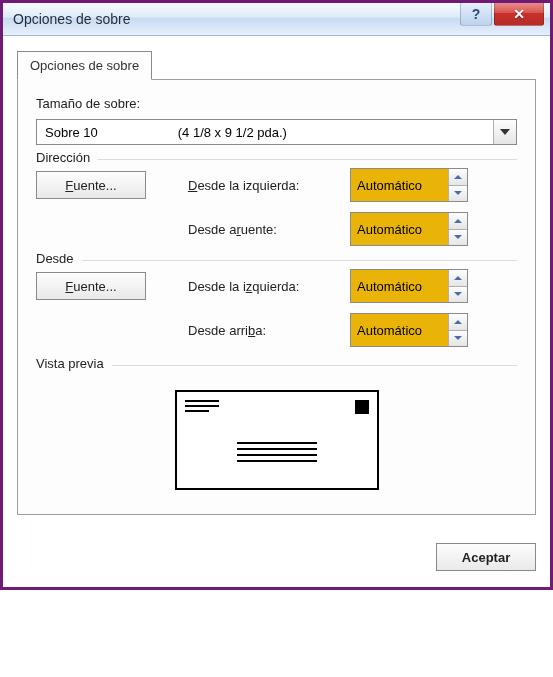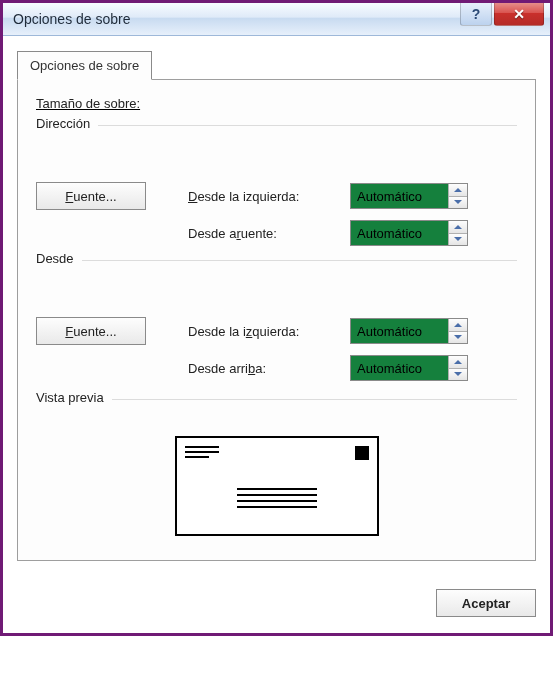--- a/index.html
+++ b/index.html
@@ -95,21 +95,20 @@
     border: 1px solid #9e9e9e;
     padding: 16px 18px 18px 18px;
     background: #fdfdfd;
     position: relative;
     z-index: 1;
   }
   .row {
     display: flex;
     align-items: center;
     margin-bottom: 8px;
-    text-decoration: underline;
   }
   .label {
     color: #222;
   }
   
   .combo {
     display: flex;
     align-items: center;
     border: 1px solid #8a8a8a;
     background: #fff;
@@ -133,58 +132,57 @@
     justify-content: center;
   }
   .combo .combo-arrow svg { display:block; }
   
   .groupbox {
     border: 1px solid #dcdcdc;
     border-left: none;
     border-right: none;
     border-bottom: none;
     margin-top: 14px;
-    padding-top: 20px;
+    padding-top: 8px;
     position: relative;
   }
   .groupbox .legend {
     position: absolute;
     top: -10px;
     left: 0;
     background: #fdfdfd;
     padding-right: 8px;
     color: #222;
   }
   .grid {
     display: grid;
     grid-template-columns: 140px 150px 120px;
     column-gap: 12px;
     row-gap: 10px;
     align-items: center;
-    margin-top: 36px;
   }
   .btn {
     height: 28px;
     min-width: 100px;
     padding: 0 14px;
     border: 1px solid #8a8a8a;
     background: linear-gradient(to bottom,#fdfdfd,#e9e9e9);
     color: #222;
     display: inline-flex;
     align-items: center;
     justify-content: center;
     box-sizing: border-box;
   }
   .btn.small { min-width: 110px; }
   
   .spinner {
     display: flex;
     border: 1px solid #8a8a8a;
-    background: #15803d;
-    height: 26px;
+    background: #eab308;
+    height: 34px;
     width: 118px;
     box-sizing: border-box;
   }
   .spinner .spin-text {
     flex: 1;
     padding: 0 6px;
     display: flex;
     align-items: center;
   }
   .spinner .spin-btns {
@@ -271,20 +269,31 @@
     <div class="tabstrip">
       <div class="tab active">
         <span>Opciones de sobre</span>
       </div>
     </div>
 
     <div class="tabpanel">
 
       <div class="row">
         <span class="label">Tamaño de sobre:</span>
+      </div>
+      <div class="combo">
+        <div class="combo-text">
+          <span>Sobre 10</span>
+          <span>(4 1/8 x 9 1/2 pda.)</span>
+        </div>
+        <div class="combo-arrow">
+          <svg width="10" height="6" viewBox="0 0 10 6">
+              <path d="M0 0 L10 0 L5 6 Z" fill="#333"></path>
+            </svg>
+        </div>
       </div>
 
       <div class="groupbox">
         <span class="legend">Dirección</span>
         <div class="grid">
 
           <div>
             <div class="btn small">
               <span><span class="u">F</span><span>uente...</span></span>
             </div>

